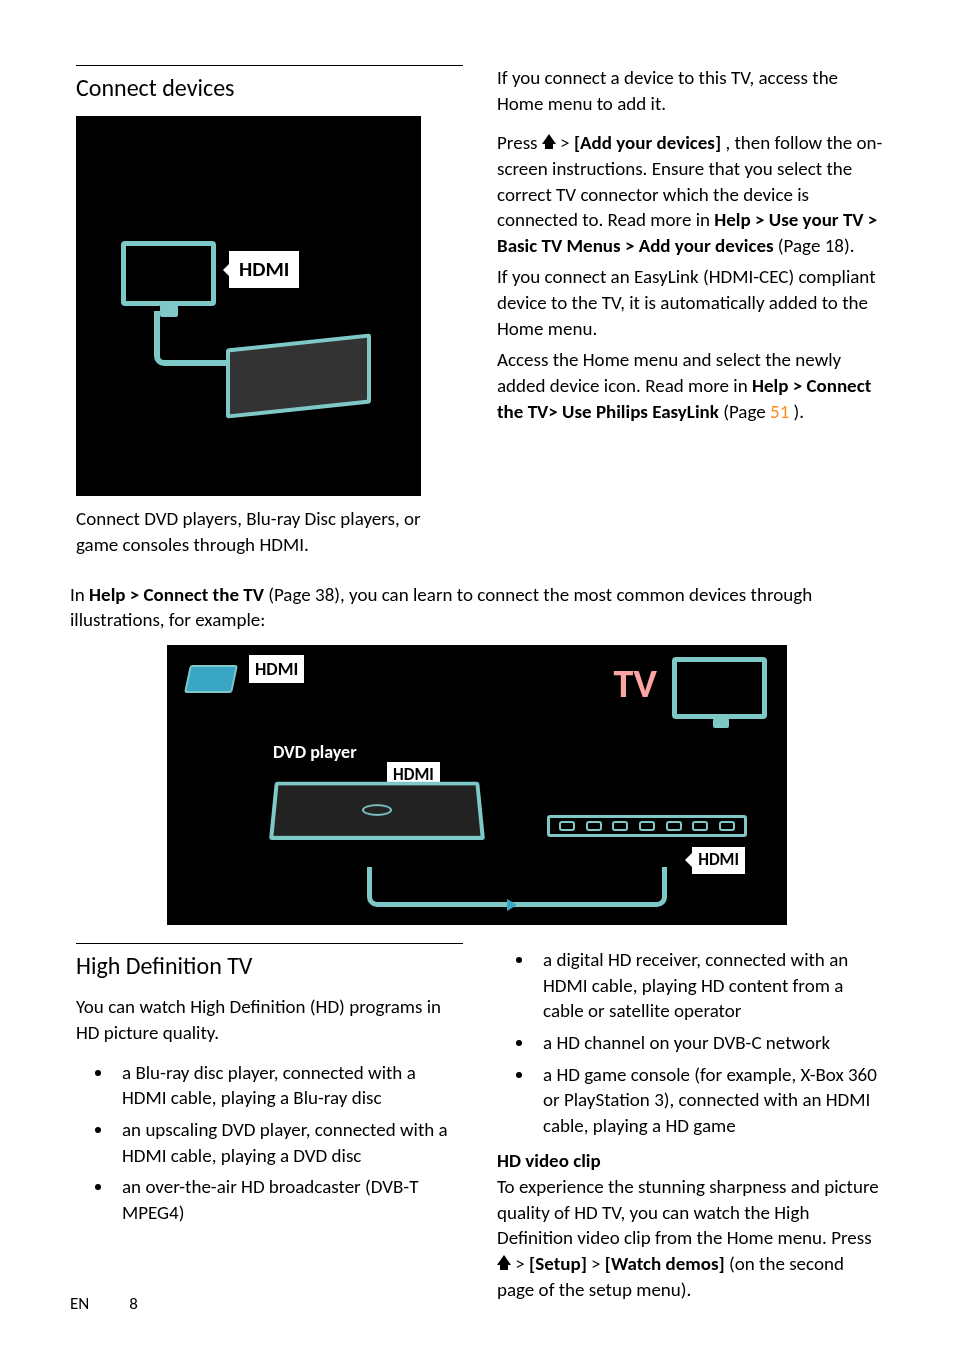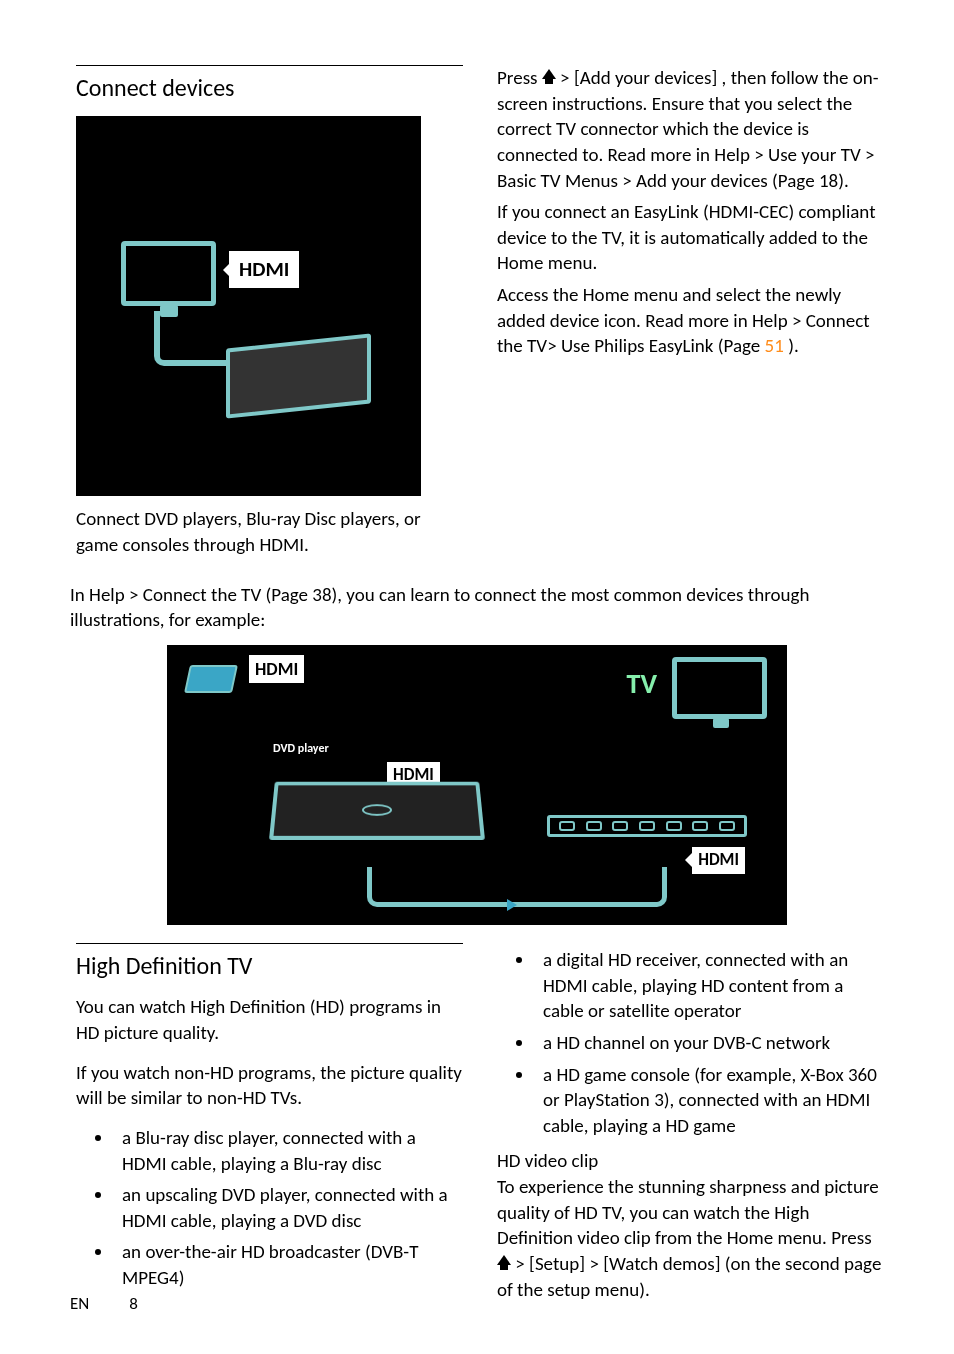--- a/index.html
+++ b/index.html
@@ -81,21 +81,21 @@
   .cable {
     position: absolute;
     left: 78px; top: 195px;
     width: 105px; height: 55px;
     border-left: 6px solid #7fc8c8;
     border-bottom: 6px solid #7fc8c8;
     border-bottom-left-radius: 10px;
   }
   p { margin-bottom: 14px; }
   .para-tight { margin-bottom: 6px; }
-  b, .bold { font-weight: 400; }
+  b, .bold { font-weight: 700; }
   .home-icon {
     display: inline-block;
     width: 0; height: 0;
     border-left: 7px solid transparent;
     border-right: 7px solid transparent;
     border-bottom: 10px solid #000;
     position: relative;
     top: -5px;
   }
   .home-icon::after {
@@ -118,33 +118,33 @@
     background:#fff; color:#000; font-weight:700; font-size:18px;
     padding:2px 6px; border:2px solid #000;
   }
   .il2-hdmi-plug {
     position:absolute; left:20px; top:20px; width:48px; height:28px;
     background:#3aa6c6; border:2px solid #7fc8c8; transform: skewX(-12deg);
     border-radius:3px;
   }
   .il2-tv-label {
     position:absolute; right:130px; top:12px;
-    color:#86efac; font-size:28px; font-weight:700;margin-top:8px;
+    color:#fca5a5; font-size:40px; font-weight:700;
   }
   .il2-tv {
     position:absolute; right:20px; top:12px;
     width:95px; height:62px; border:5px solid #7fc8c8; border-radius:4px;
   }
   .il2-tv::after{
     content:""; position:absolute; left:36px; bottom:-14px;
     width:16px; height:10px; background:#7fc8c8; border-radius:2px;
   }
   .il2-dvd-label {
     position:absolute; left:106px; top:95px;
-    color:#fff; font-size:12px; font-weight:600;
+    color:#fff; font-size:18px; font-weight:600;
   }
   .il2-hdmi-mid {
     position:absolute; left:218px; top:115px;
     background:#fff; color:#000; font-weight:700; font-size:17px;
     padding:2px 6px; border:2px solid #000;
   }
   .il2-hdmi-mid::after{
     content:""; position:absolute; left:50%; top:100%;
     transform:translateX(-50%);
     border:7px solid transparent; border-top-color:#fff;
@@ -216,20 +216,21 @@
     <div class="illus1">
       <div class="tv"></div>
       <div class="hdmi-bubble">HDMI</div>
       <div class="cable"></div>
       <div class="device-box"></div>
     </div>
     <p>Connect DVD players, Blu-ray Disc players, or game consoles through HDMI.</p>
   </div>
 
   <div class="col">
+    <p>If you connect a device to this TV, access the Home menu to add it.</p>
     <p class="para-tight">
       <span>Press </span>
       <span class="home-icon"></span>
       <span> &gt; </span>
       <b>[Add your devices]</b>
       <span>, then follow the on-screen instructions. Ensure that you select the correct TV connector which the device is connected to. Read more in </span>
       <b>Help &gt; Use your TV &gt; Basic TV Menus &gt; Add your devices</b>
       <span> (Page 18).</span>
     </p>
     <p class="para-tight">If you connect an EasyLink (HDMI-CEC) compliant device to the TV, it is automatically added to the Home menu.</p>
@@ -268,21 +269,20 @@
     </div>
   <div class="il2-hdmi-br">HDMI</div>
   <div class="il2-cable"></div>
   <div class="il2-arrow"></div>
 </div>
 
 <div class="two-col">
   <div class="col">
     <div class="section-heading">High Definition TV</div>
     <p>You can watch High Definition (HD) programs in HD picture quality.</p>
-    <p>If you watch non-HD programs, the picture quality will be similar to non-HD TVs.</p>
     <ul>
       <li>a Blu-ray disc player, connected with a HDMI cable, playing a Blu-ray disc</li>
       <li>an upscaling DVD player, connected with a HDMI cable, playing a DVD disc</li>
       <li>an over-the-air HD broadcaster (DVB-T MPEG4)</li>
     </ul>
   </div>
   <div class="col">
     <ul style="margin-top:4px;">
       <li>a digital HD receiver, connected with an HDMI cable, playing HD content from a cable or satellite operator</li>
       <li>a HD channel on your DVB-C network</li>

